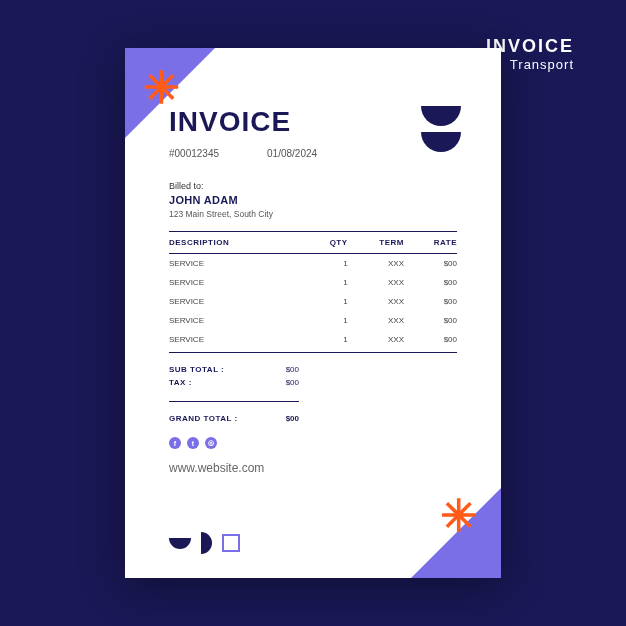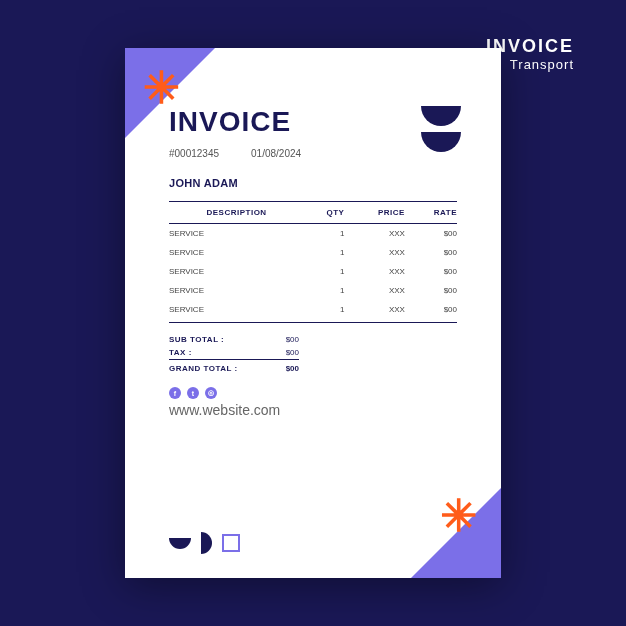--- a/index.html
+++ b/index.html
@@ -11,42 +11,42 @@
 .tri-tl{position:absolute;top:0;left:0;width:0;height:0;border-top:90px solid #7b6fe8;border-right:90px solid transparent}
 .tri-br{position:absolute;bottom:0;right:0;width:0;height:0;border-bottom:90px solid #7b6fe8;border-left:90px solid transparent}
 .asterisk{position:absolute;color:#ff5c1a;font-size:44px;font-weight:900;line-height:1}
 .ast-tl{top:18px;left:18px}
 .ast-br{bottom:40px;right:24px}
 .halfcircles-top{position:absolute;top:58px;right:40px;display:flex;flex-direction:column;gap:6px;align-items:center}
 .half{width:40px;height:20px;background:#1a1856}
 .half.down{border-radius:0 0 40px 40px}
 .content{position:absolute;top:58px;left:44px;right:44px;color:#1a1856}
 .title{font-size:28px;font-weight:800;letter-spacing:1px}
-.meta{display:flex;gap:32px;margin-top:10px;font-size:10px;color:#555}
+.meta{display:flex;gap:48px;margin-top:10px;font-size:10px;color:#555}
 .billed-label{margin-top:22px;font-size:9px;color:#333}
-.billed-name{font-size:11px;font-weight:800;margin-top:18px;letter-spacing:.3px}
+.billed-name{font-size:11px;font-weight:800;margin-top:3px;letter-spacing:.3px}
 .billed-addr{font-size:8.5px;color:#555;margin-top:3px}
 table{width:100%;border-collapse:collapse;margin-top:12px;font-size:8px}
-thead th{text-align:center;font-weight:800;padding:6px 0;border-top:1px solid #1a1856;border-bottom:1px solid #1a1856;letter-spacing:.5px}
+thead th{text-align:left;font-weight:800;padding:6px 0;border-top:1px solid #1a1856;border-bottom:1px solid #1a1856;letter-spacing:.5px}
 thead th:nth-child(2),thead th:nth-child(3),thead th:nth-child(4){text-align:right}
 tbody td{padding:5px 0;color:#444}
 tbody td:nth-child(2),tbody td:nth-child(3),tbody td:nth-child(4){text-align:right}
 tbody tr:last-child td{padding-bottom:8px}
 .tbot{border-top:1px solid #1a1856}
 .below{display:flex;justify-content:space-between;margin-top:10px;font-size:8px}
 .terms-l{font-weight:800;letter-spacing:.5px}
 .terms-t{font-size:7px;color:#666;margin-top:3px;max-width:150px;line-height:1.3}
 .totals{text-align:right;min-width:130px}
 .totals .row{display:flex;justify-content:space-between;padding:2px 0}
-.totals .row.grand{border-top:1px solid #1a1856;margin-top:0;padding-top:4px;font-weight:800}
+.totals .row.grand{border-top:1px solid #1a1856;margin-top:12px;padding-top:12px;font-weight:800}
 .totals .lab{font-weight:700;letter-spacing:.5px}
 .socials{display:flex;gap:6px;margin-top:12px}
 .soc{width:12px;height:12px;border-radius:50%;background:#7b6fe8;color:#fff;font-size:7px;display:flex;align-items:center;justify-content:center;font-weight:700}
 .call{font-size:8.5px;font-weight:800;margin-top:8px}
-.web{font-size:14px;color:#666;margin-top:3px}
+.web{font-size:12px;color:#666;margin-top:12px}
 .bottom-shapes{position:absolute;bottom:24px;left:44px;display:flex;gap:10px;align-items:center}
 .bs-half{width:22px;height:11px;background:#1a1856}
 .bs-half.hdown{border-radius:0 0 22px 22px}
 .bs-half.hright{width:11px;height:22px;border-radius:0 22px 22px 0}
 .bs-sq{width:18px;height:18px;border:2px solid #7b6fe8}
 </style>
 </head>
 <body>
 
 <div class="outer-label">
@@ -65,28 +65,30 @@
     <div class="half down"></div>
   </div>
 
   <div class="content">
     <div class="title">INVOICE</div>
     <div class="meta">
       <span>#00012345</span>
       <span>01/08/2024</span>
     </div>
 
+    <div class="billed-label">Billed to:</div>
     <div class="billed-name">JOHN ADAM</div>
+    <div class="billed-addr">123 Main Street, South City</div>
 
     <table>
       <thead>
         <tr>
           <th>DESCRIPTION</th>
           <th>QTY</th>
-          <th>PRICE</th>
+          <th>TERM</th>
           <th>RATE</th>
         </tr>
       </thead>
       <tbody id="items-body">
           <tr>
             <td>SERVICE</td>
             <td>1</td>
             <td>XXX</td>
             <td>$00</td>
           </tr>

